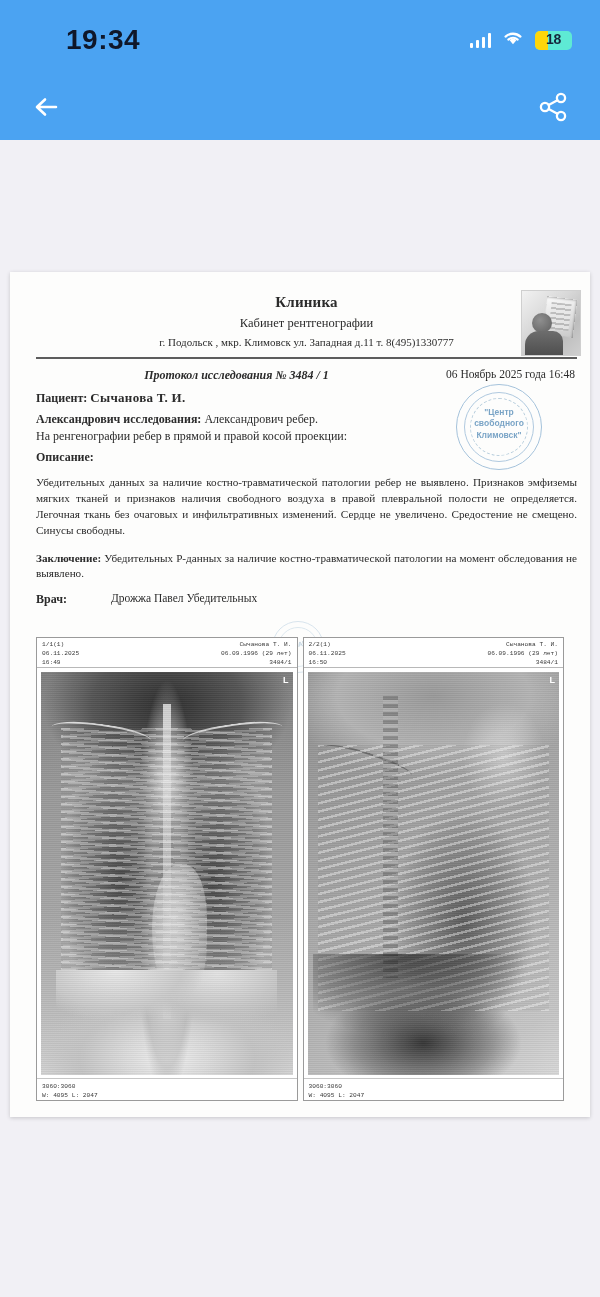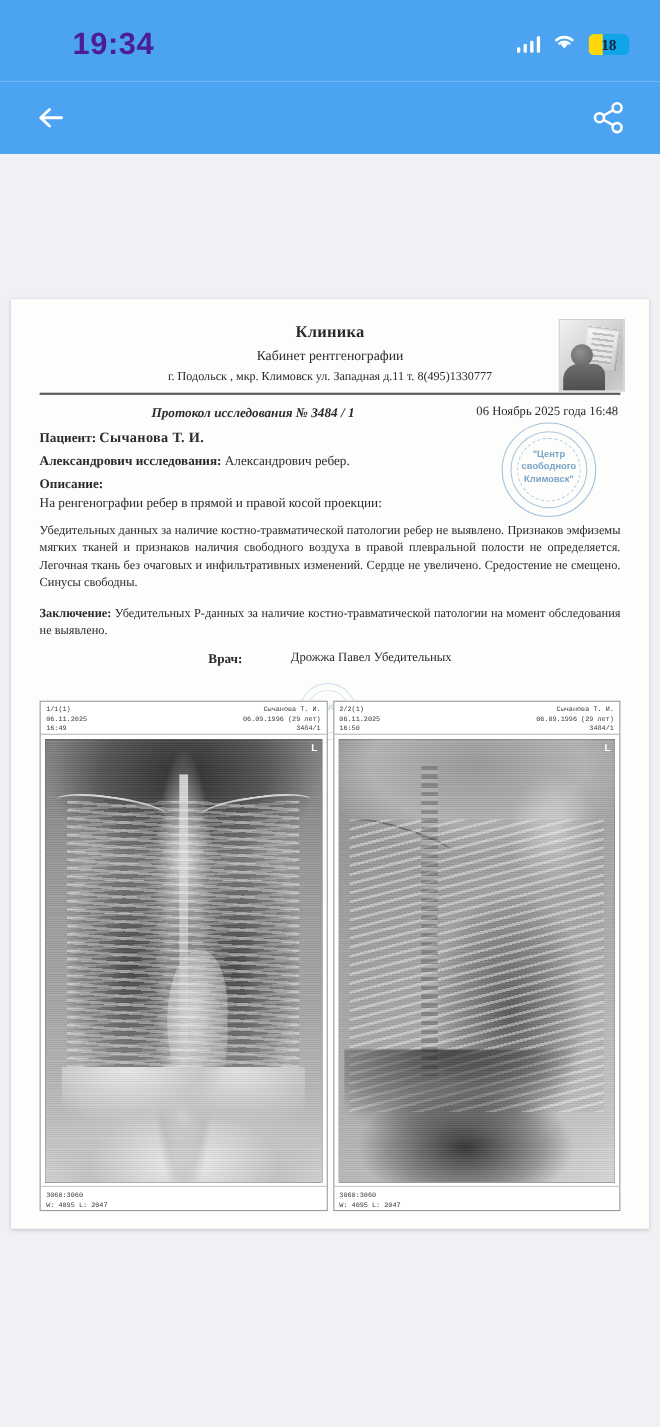--- a/index.html
+++ b/index.html
@@ -14,21 +14,21 @@
   .statusbar{
     position:relative;
     height:74px;
     background:#4ba3f2;
     display:flex;
     align-items:center;
     justify-content:space-between;
     padding:0 28px 0 0;
   }
   .sb-time{
-    color:#4c1d95;
+    color:#0f172a;
     font-size:28px;
     font-weight:600;
     letter-spacing:.5px;
     margin-left:66px;
     margin-top:6px;
   }
   .sb-right{
     display:flex;
     align-items:center;
     gap:11px;
@@ -38,25 +38,24 @@
   .sig i{ display:block; width:3.5px; background:#fff; border-radius:1px; }
   .sig i:nth-child(1){ height:5px; }
   .sig i:nth-child(2){ height:8px; }
   .sig i:nth-child(3){ height:11px; }
   .sig i:nth-child(4){ height:15px; }
   .sig-grid{ display:flex; align-items:flex-end; gap:2.5px; }
 
   .batt{
     position:relative;
     width:37px; height:19px;
-    background:#0ea5e9;
+    background:#5eead4;
     border-radius:5px;
-    display:flex; align-items:flex-end;
+    display:flex; align-items:flex-start;
     overflow:hidden;
-    font-family:Liberation Serif, serif;
   }
   .batt-fill{
     position:absolute; left:0; top:0; bottom:0;
     width:13px; background:#ffd60a;
   }
   .batt-num{
     position:relative;
     width:100%;
     text-align:center;
     font-size:14px;
@@ -86,21 +85,21 @@
   .page{
     position:absolute;
     left:10px; top:132px;
     width:580px; height:845px;
     background:#fdfdfc;
     box-shadow:0 1px 4px rgba(0,0,0,.18);
   }
   .doc{
     position:relative;
     width:100%; height:100%;
-    padding:22px 26px 0 26px;
+    padding:22px 13px 0 26px;
     color:#2b2b2b;
     font-family:"Liberation Serif", serif;
   }
 
   
   .hdr{ position:relative; text-align:center; }
   .hdr .l1{ font-size:15px; font-weight:bold; letter-spacing:.2px; }
   .hdr .l2{ font-size:13.5px; font-weight:bold; margin-top:4px; }
   .hdr .l3{ font-size:12.5px; margin-top:5px; }
   .hdr .l4{ font-size:11px; margin-top:5px; }
@@ -174,21 +173,21 @@
   .concl{
     font-size:11.2px;
     line-height:1.4;
     margin-top:12px;
     text-align:justify;
   }
   .sigrow{
     position:relative;
     margin-top:10px;
     display:flex;
-    justify-content:center;
+    justify-content:flex-start;
     align-items:flex-start;
     gap:44px;
     font-size:12px;
   }
   .sigrow .lbl{ font-weight:bold; }
   .sigrow .doc-name{ font-size:11.5px; }
 
   
   .stamp{
     position:absolute;
@@ -473,24 +472,24 @@
       </div>
 
       <div class="fld">
         <b>Пациент:</b>
         <span class="nm">Сычанова Т. И.</span>
       </div>
       <div class="fld">
         <b>Александрович исследования:</b>
         <span>Александрович ребер.</span>
       </div>
+      <div class="fld tight">На ренгенографии ребер  в прямой и правой косой проекции:</div>
       <div class="fld">
         <b>Описание:</b>
       </div>
-      <div class="fld tight">На ренгенографии ребер  в прямой и правой косой проекции:</div>
 
       <div class="para">Убедительных данных за наличие костно-травматической патологии ребер не выявлено. Признаков эмфиземы мягких тканей и признаков наличия свободного воздуха в правой плевральной полости не определяется. Легочная ткань без очаговых и инфильтративных изменений. Сердце не увеличено. Средостение не смещено. Синусы свободны.</div>
 
       <div class="concl">
         <b>Заключение:</b>
         <span>Убедительных Р-данных за наличие костно-травматической патологии на момент обследования не выявлено.</span>
       </div>
 
       <div class="sigrow">
         <span class="lbl">Врач:</span>

